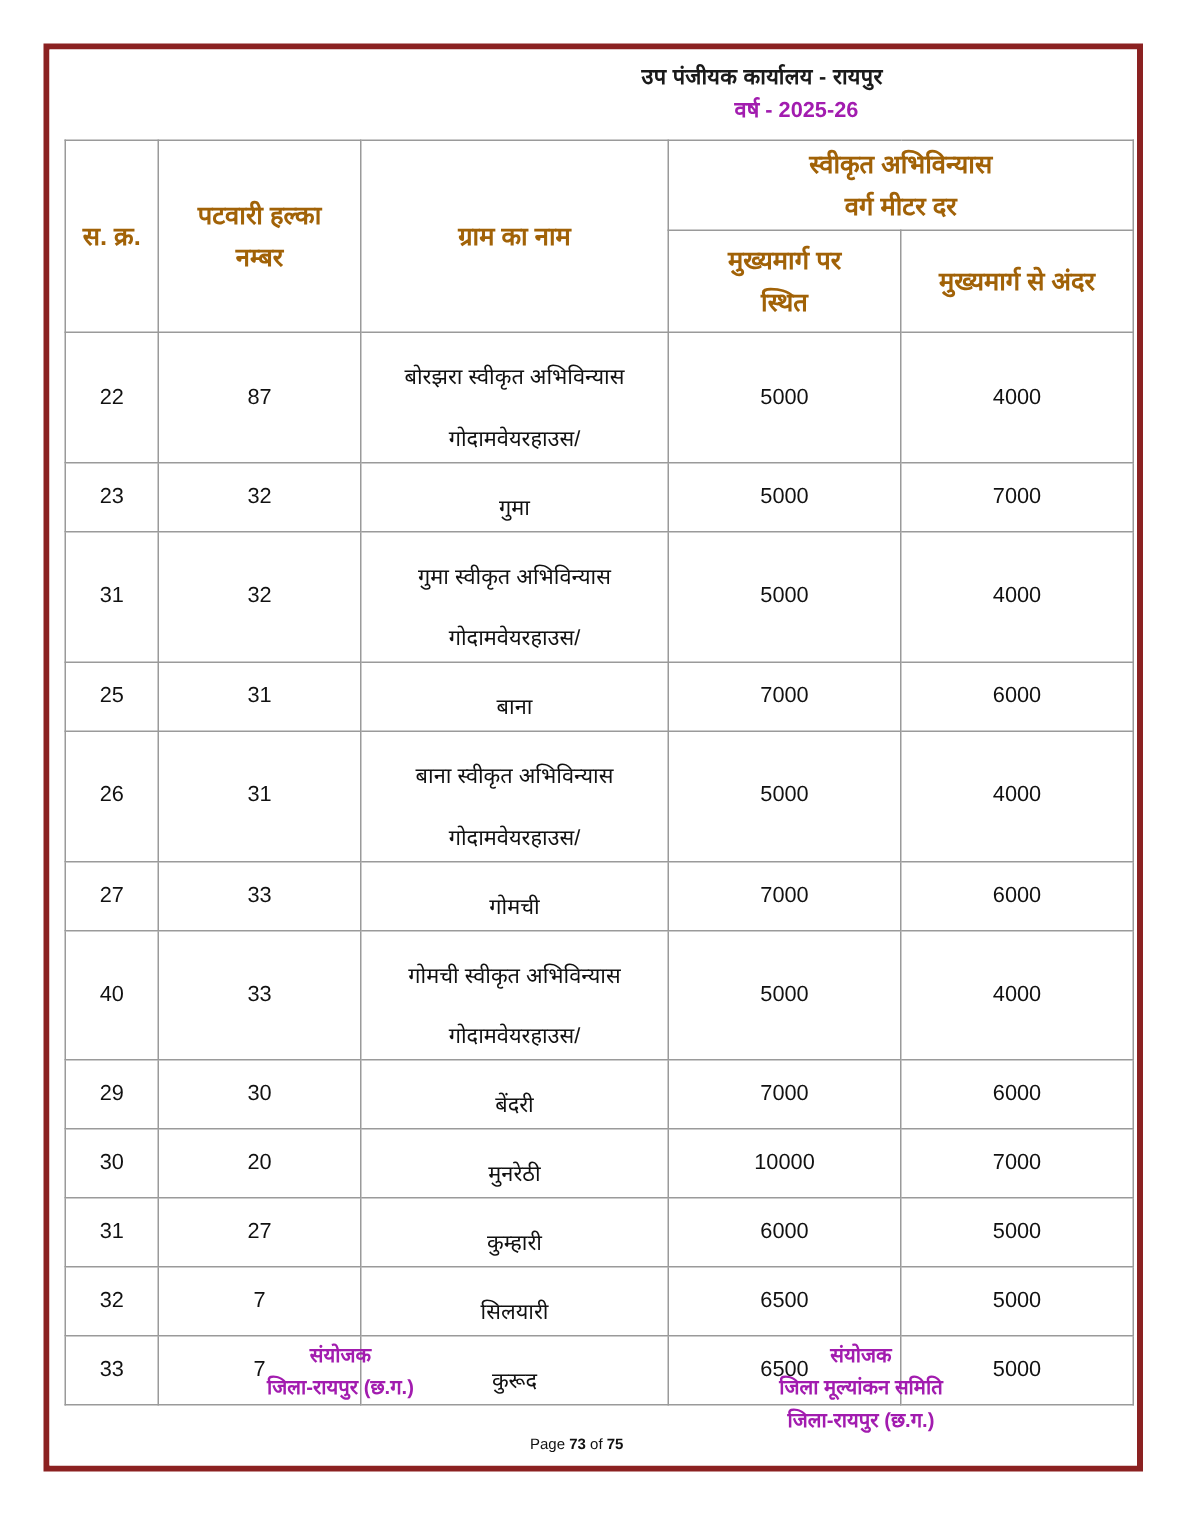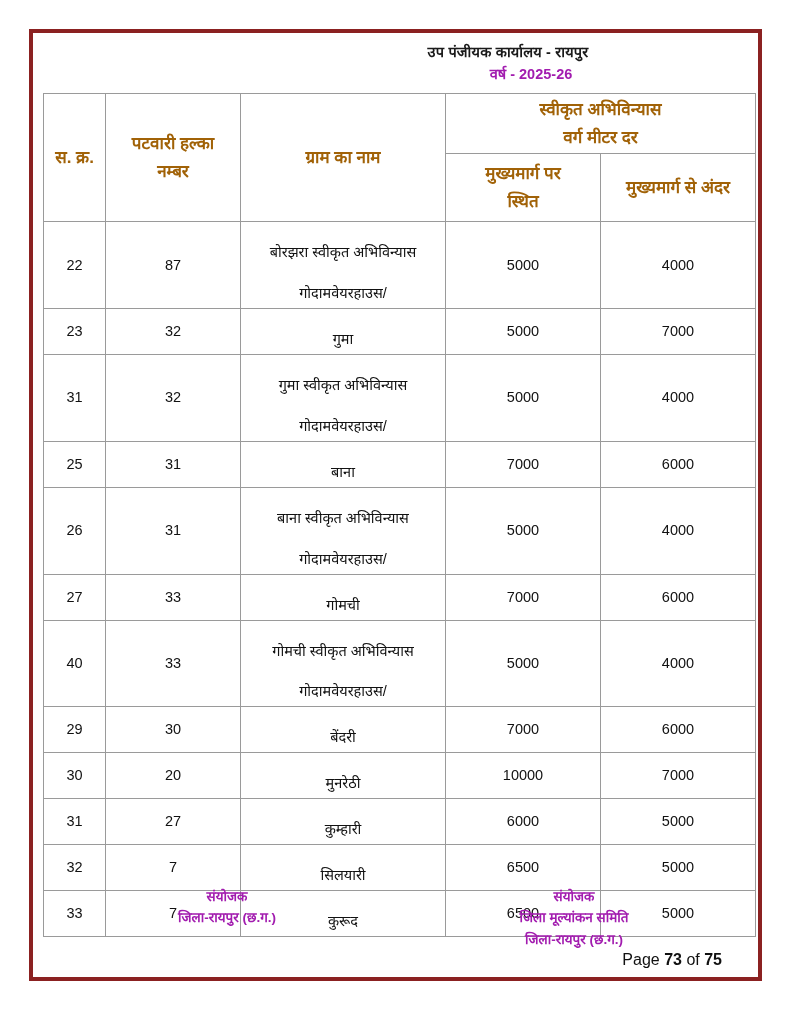--- a/index.html
+++ b/index.html
@@ -125,22 +125,22 @@
     text-align: center;
     font-size: 13.5px;
     font-weight: 700;
     color: #a21caf;
     line-height: 1.58;
   }
   .sig-block.left  { width: 300px; margin-left: 30px; }
   .sig-block.right { width: 300px; margin-right: 20px; }
   .sig-block div { white-space: nowrap; }
   .page-num {
-    text-align: right;
-    font-size: 16px;
+    text-align: center;
+    font-size: 10px;
     color: #111;
     padding-right: 22px;
     margin-top: 1px;
     font-family: "Liberation Sans", sans-serif;
   }
   .page-num b { font-weight: 700; }
 </style>
 </head>
 <body>
 

